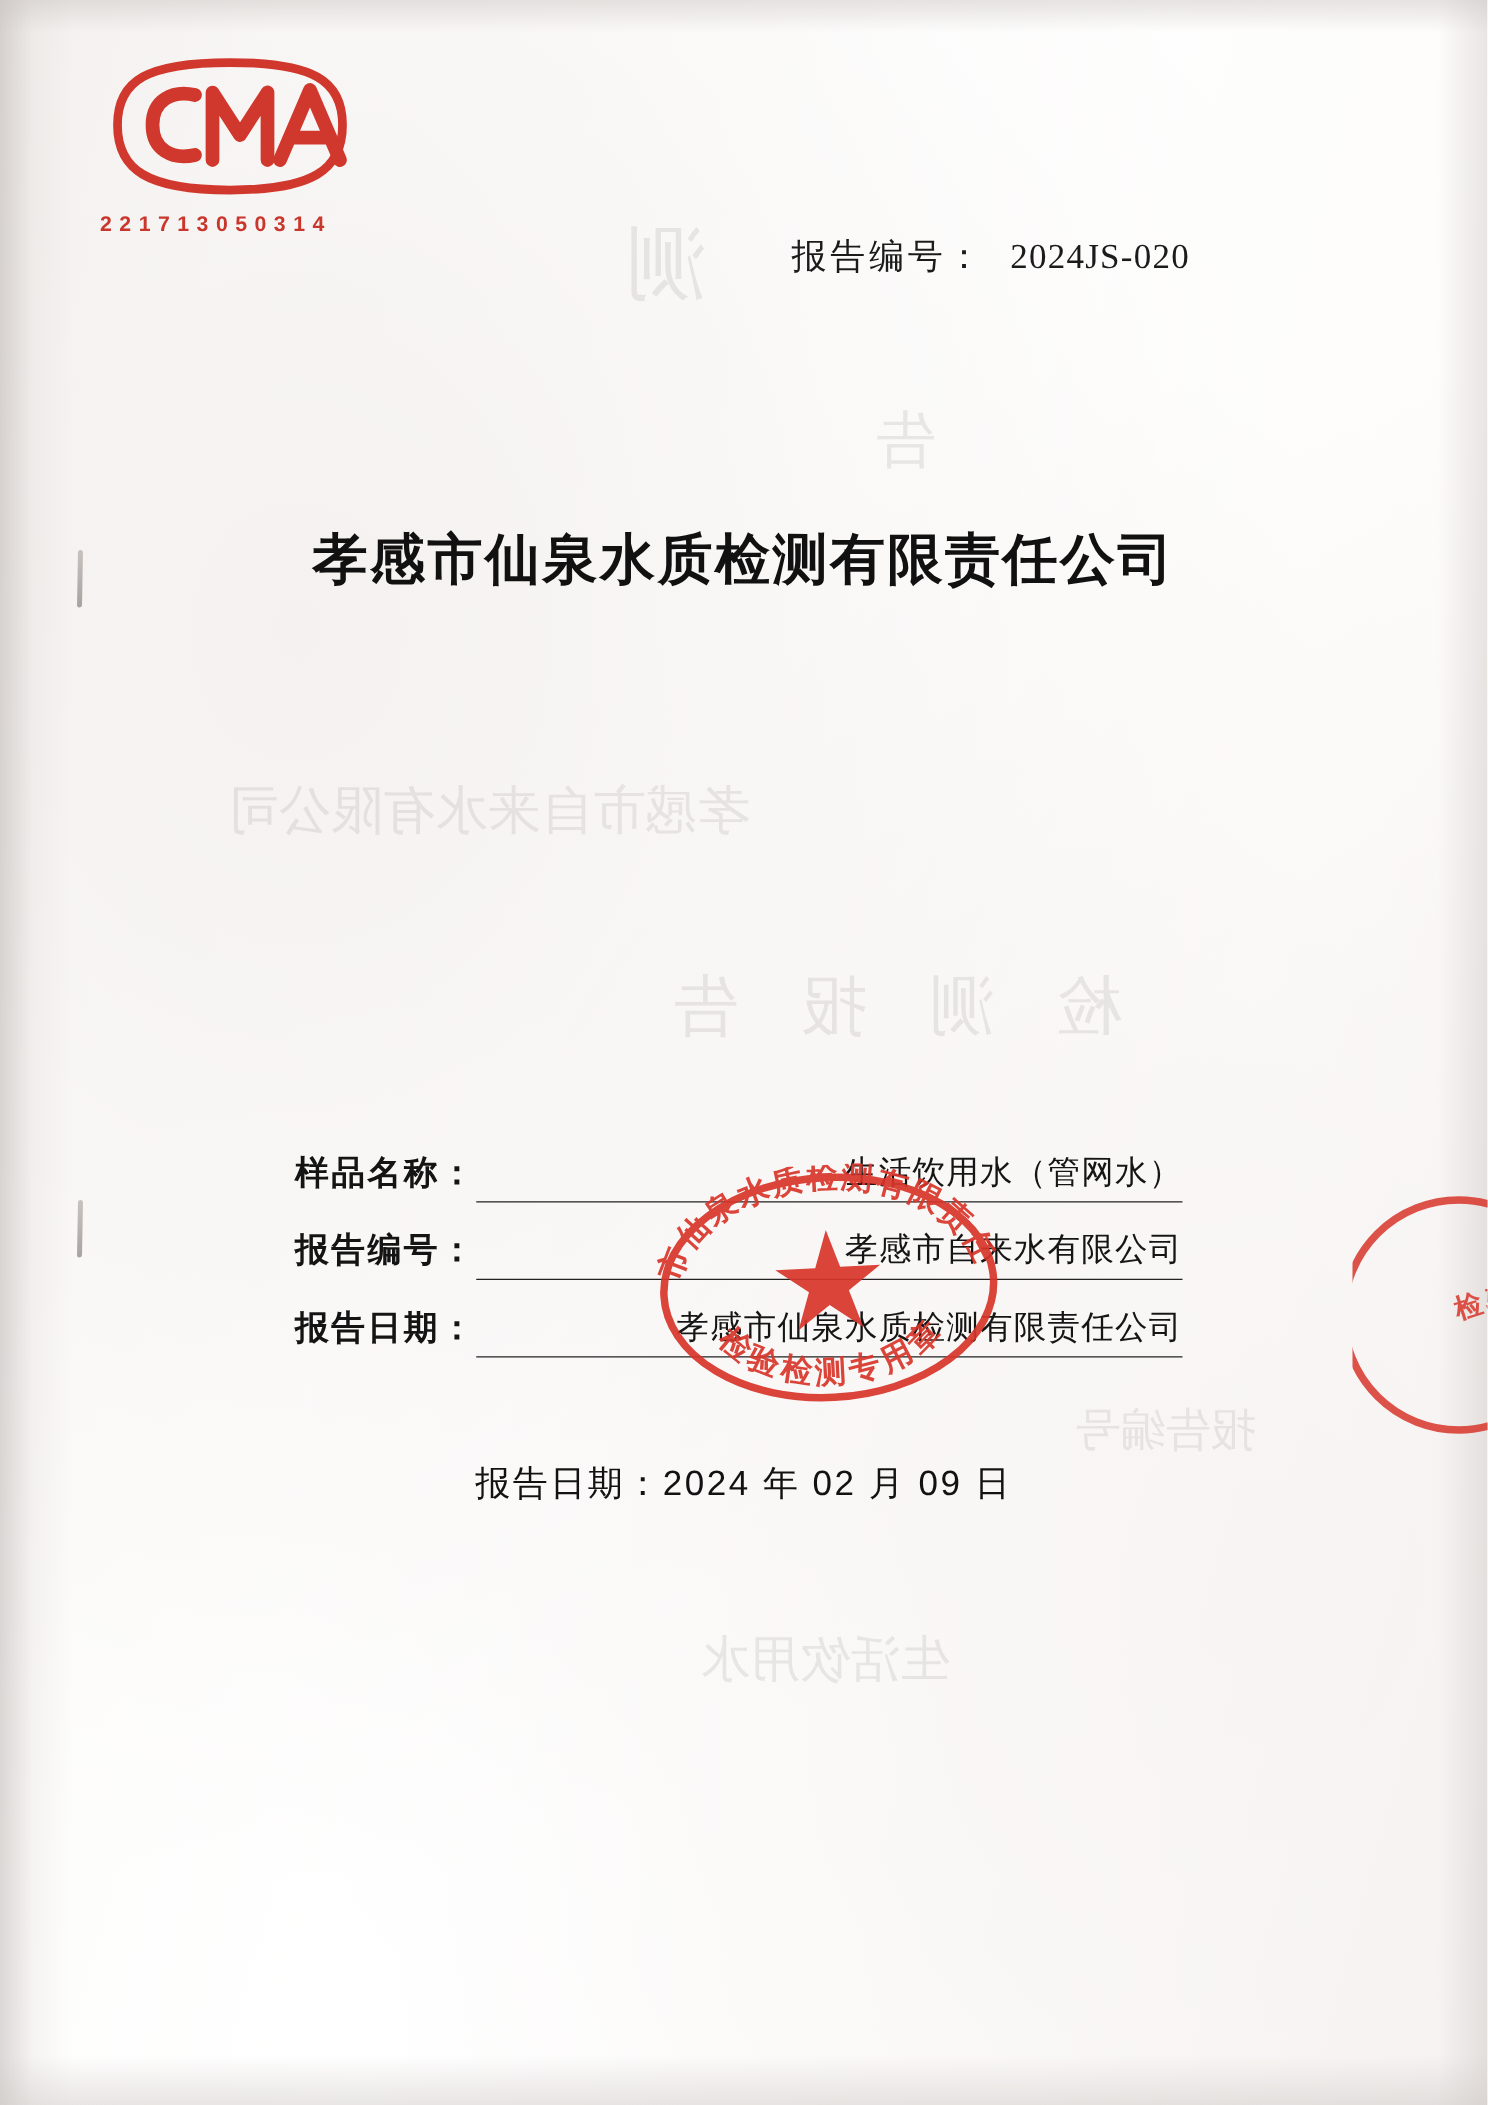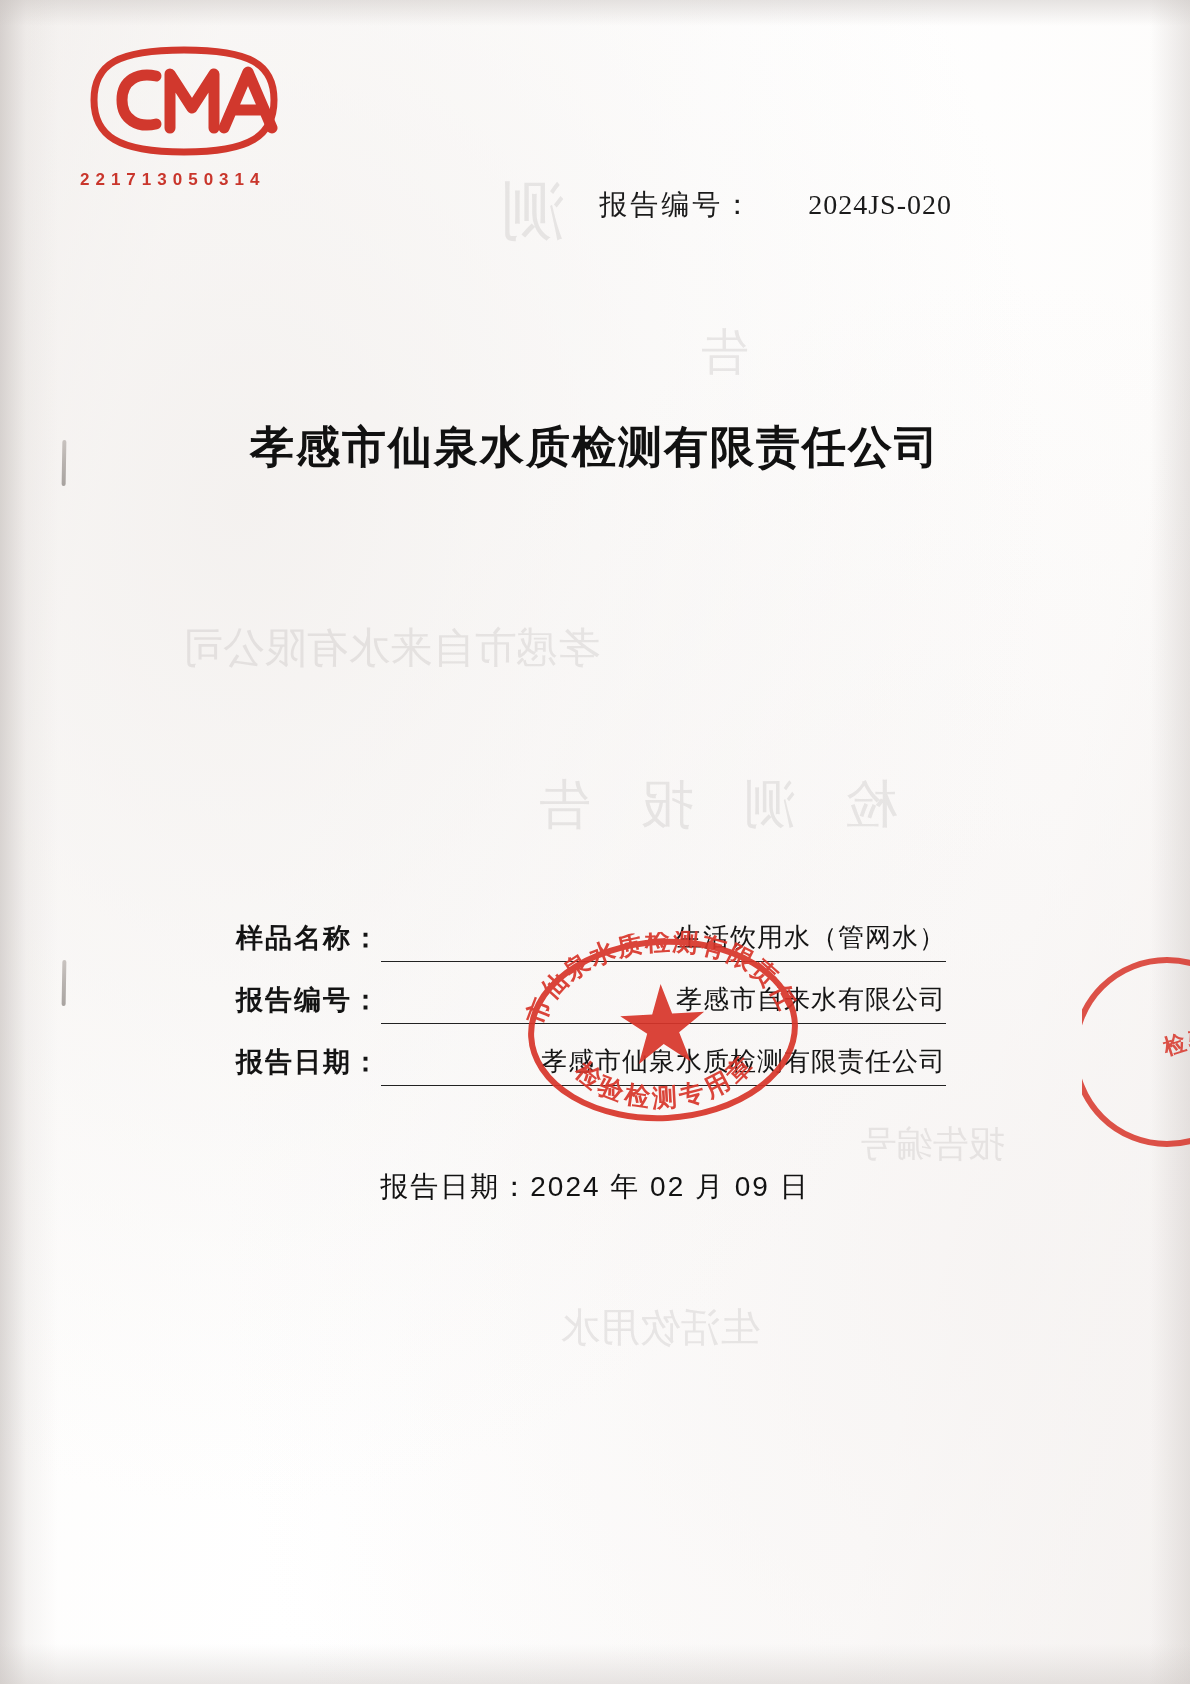--- a/index.html
+++ b/index.html
@@ -88,21 +88,21 @@
   .report-no {
     position: absolute;
     right: 238px;
     top: 186px;
     font-size: 28px;
     color: #1b1b1b;
     letter-spacing: 1px;
     white-space: nowrap;
   }
   .report-no .label { letter-spacing: 3px; }
-  .report-no .value { margin-left: 54px; font-family: "Liberation Serif", serif; }
+  .report-no .value { margin-left: 20px; font-family: "Liberation Serif", serif; }
 
   .company {
     position: absolute;
     top: 418px;
     left: 0; right: 0;
     text-align: center;
     font-family: "Liberation Sans", sans-serif;
     font-weight: 700;
     font-size: 44px;
     letter-spacing: 2px;

